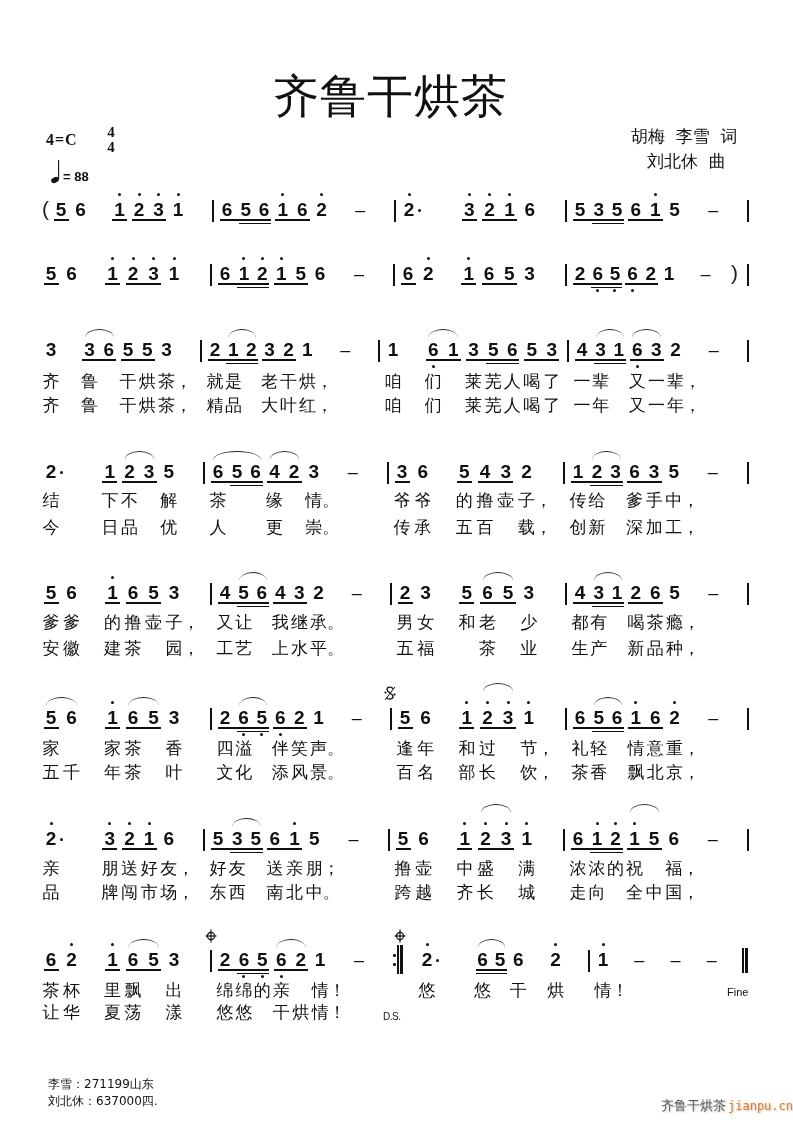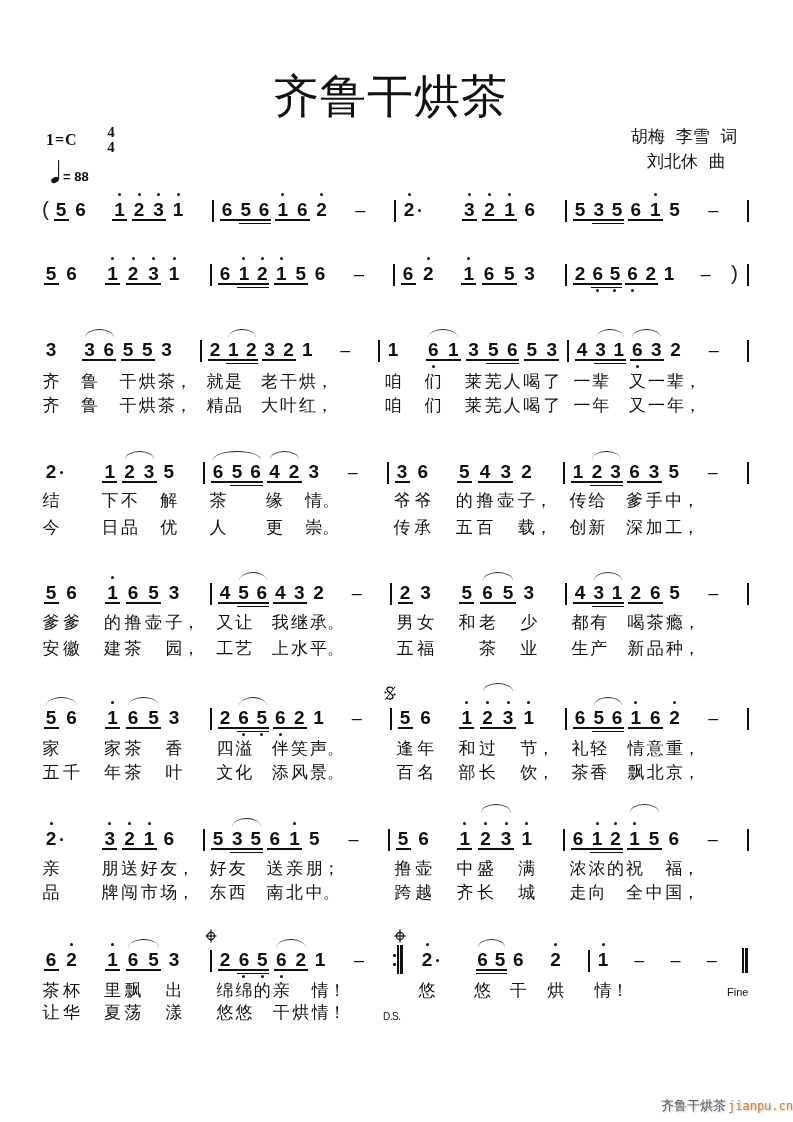--- a/index.html
+++ b/index.html
@@ -75,21 +75,21 @@
   .watermark .wm-name { color: #555555; }
   .watermark .wm-domain { color: #e07b24; font-family: "DejaVu Sans Mono", monospace; font-size: 12px; margin-left: 2px; }
 </style>
 </head>
 <body>
 
 <div id="page">
 
   <div class="title">齐鲁干烘茶</div>
 
-  <div class="key">1=C</div>
+  <div class="key">4=C</div>
   <div class="timesig">
     <div>4</div>
     <div>4</div>
   </div>
 
   <div class="tempo">
     <svg width="12" height="26" viewBox="0 0 12 26">
       <ellipse cx="5" cy="22" rx="4" ry="2.8" transform="rotate(-22 5 22)" fill="#111"></ellipse>
       <line x1="8.6" y1="2" x2="8.6" y2="21" stroke="#111" stroke-width="1.1"></line>
     </svg>
@@ -832,17 +832,21 @@
   </svg>
   <svg class="sign" style="left:394px;top:929px" width="12" height="14" viewBox="0 0 12 14">
     <circle cx="6" cy="7" r="3.6" fill="none" stroke="#111" stroke-width="1.2"></circle>
     <line x1="6" y1="0.5" x2="6" y2="13.5" stroke="#111" stroke-width="1.2"></line>
     <line x1="0.5" y1="7" x2="11.5" y2="7" stroke="#111" stroke-width="1.2"></line>
   </svg>
 
   <div class="ds">D.S.</div>
   <div class="fine">Fine</div>
 
+  <div class="footer">
+    <div>李雪：271199山东</div>
+    <div>刘北休：637000四.</div>
+  </div>
 
   <div class="watermark">
     <span class="wm-name">齐鲁干烘茶</span><span class="wm-domain">jianpu.cn</span>
   </div>
 </div>
 
 </body></html>

